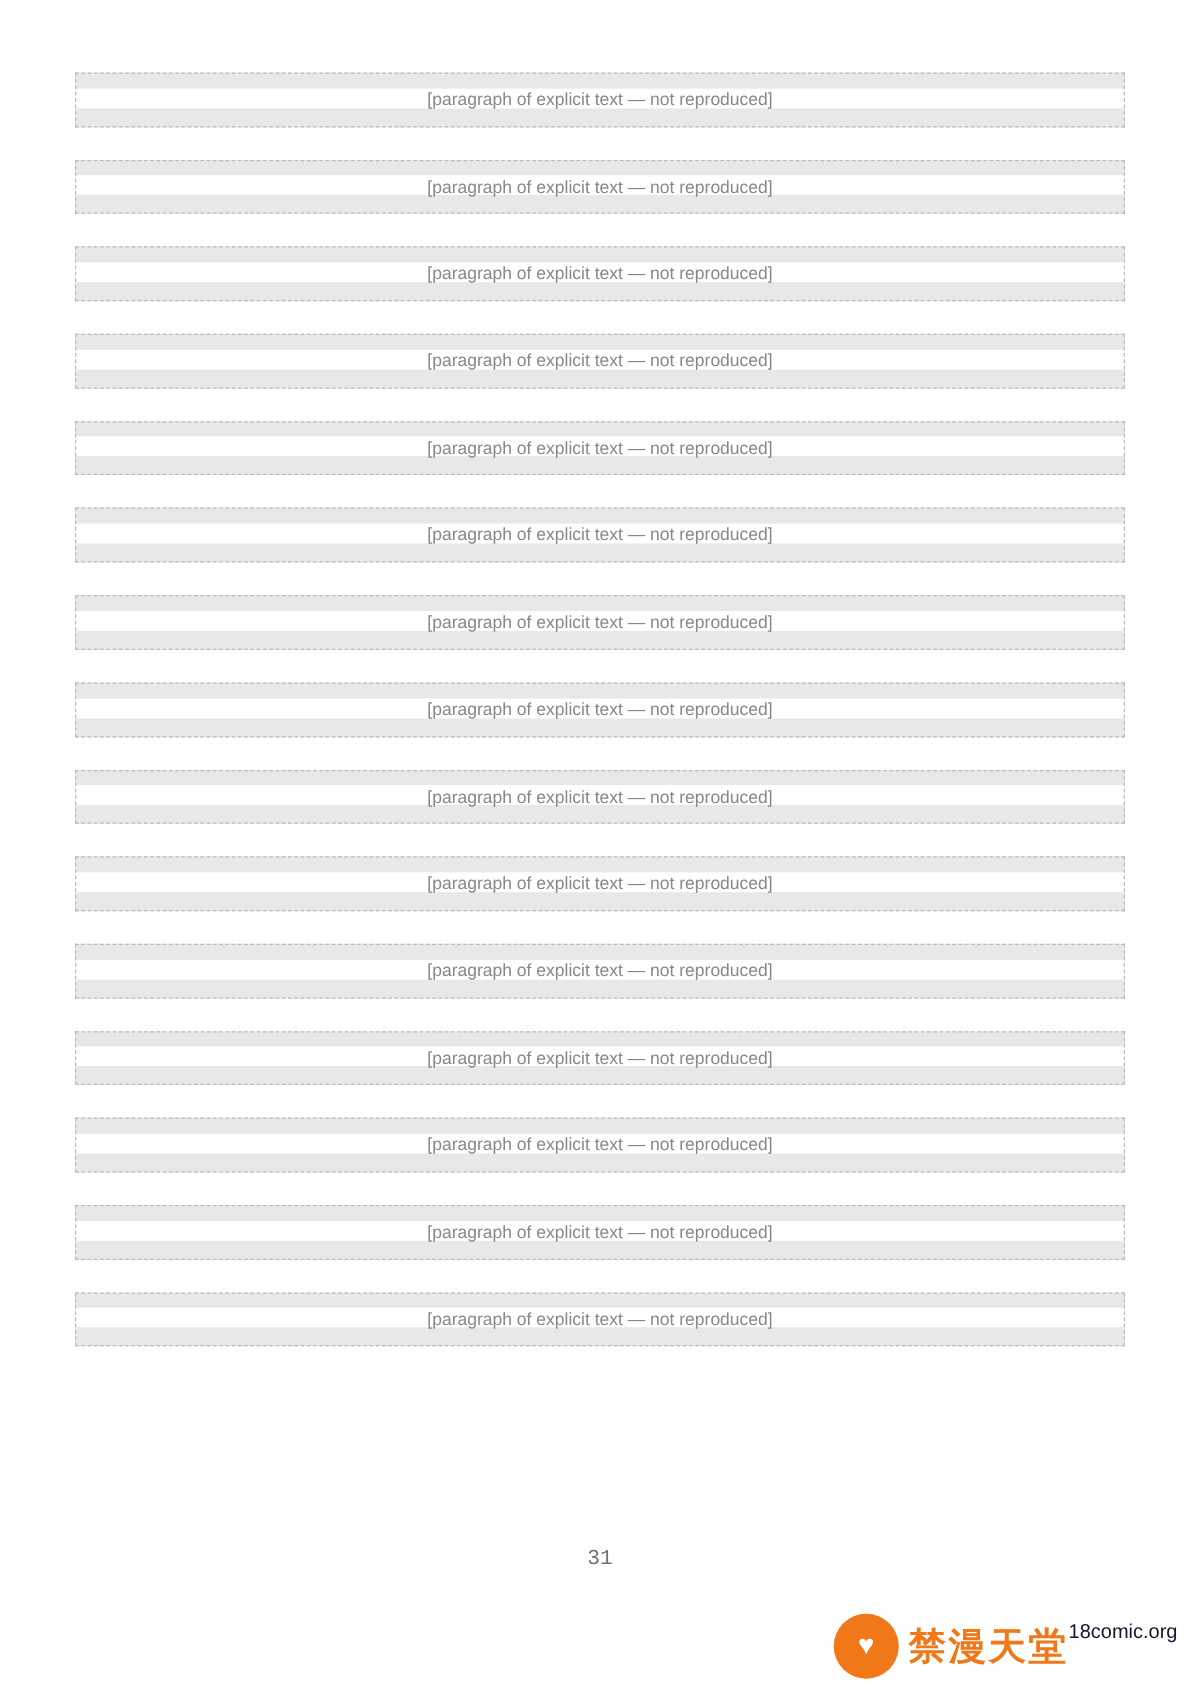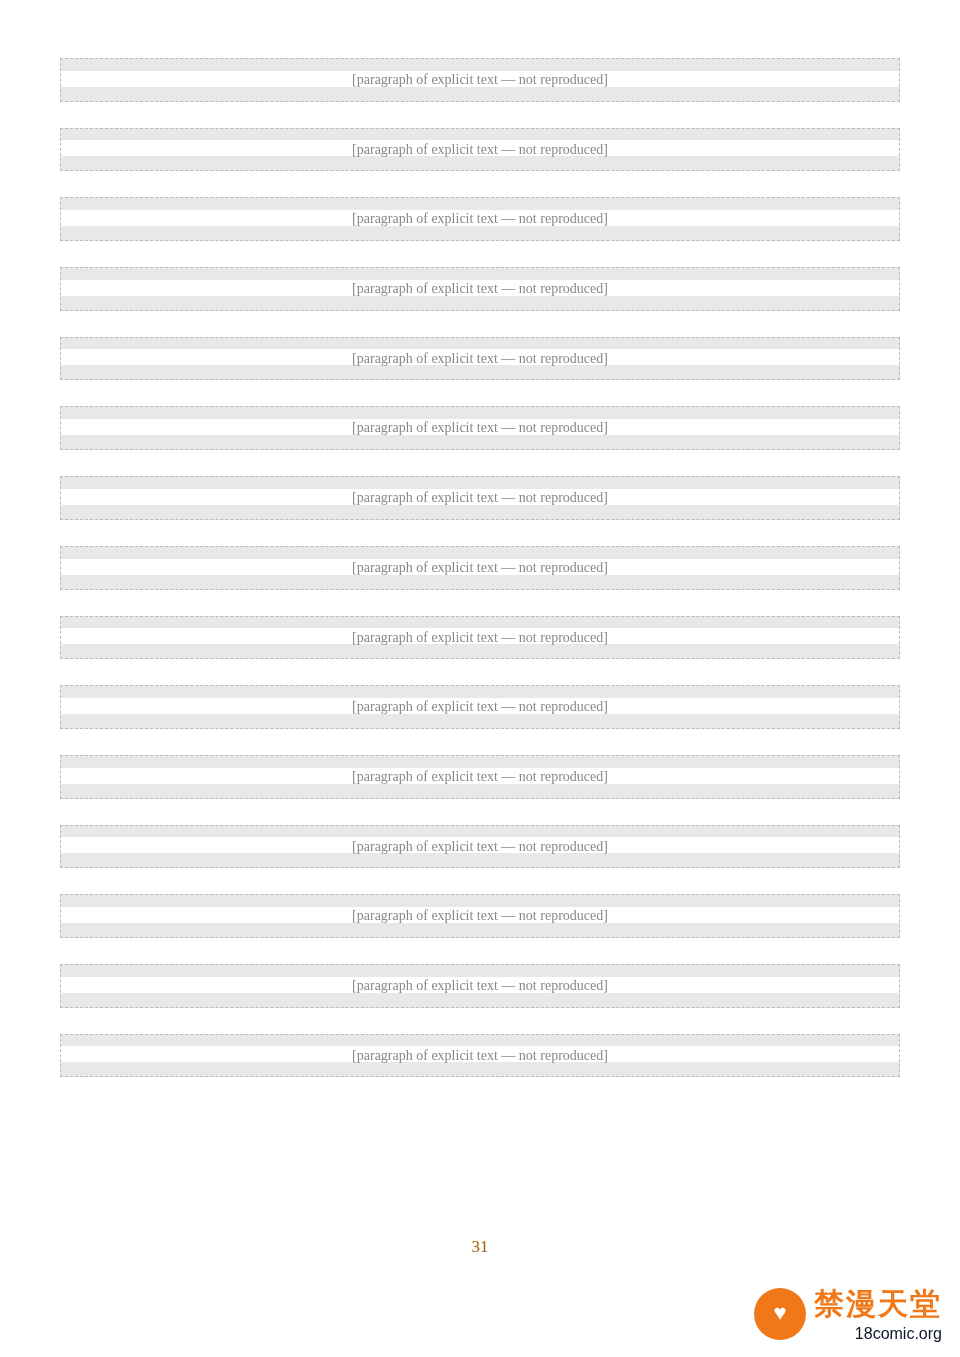--- a/index.html
+++ b/index.html
@@ -23,44 +23,44 @@
   }
   .redacted{
     display:block;
     background:repeating-linear-gradient(0deg,#e8e8e8 0 14px,#ffffff 14px 30px);
     border:1px dashed #bbb;
     color:#888;
     font-size:14px;
     text-indent:0;
     text-align:center;
     padding:10px 0;
-    font-family:Liberation Serif, serif;
+    font-family:Liberation Sans, sans-serif;
   }
   .page-number{
     position:absolute;
     bottom:100px;left:0;right:0;
     text-align:center;
-    font-size:17px;color:#a16207;
+    font-size:17px;color:#737373;font-family:Liberation Mono, monospace;
   }
   .watermark{
     position:absolute;
     right:18px;bottom:14px;
     display:flex;align-items:center;gap:8px;
   }
   .wm-logo{
     width:52px;height:52px;border-radius:50%;
     background:#f07818;
     position:relative;flex:0 0 auto;
   }
   .wm-logo::after{
     content:"♥";
     position:absolute;left:0;right:0;top:12px;
     text-align:center;color:#ffffff;font-size:22px;
   }
-  .wm-text{display:flex;flex-direction:column;align-items:flex-end;}
+  .wm-text{display:flex;align-items:flex-start;}
   .wm-name{
     color:#f07818;font-weight:bold;font-size:30px;
     font-family:"Liberation Sans",sans-serif;letter-spacing:2px;
   }
   .wm-url{
     color:#0f172a;font-size:16px;
     font-family:"Liberation Sans",sans-serif;
   }
 </style>
 </head>

